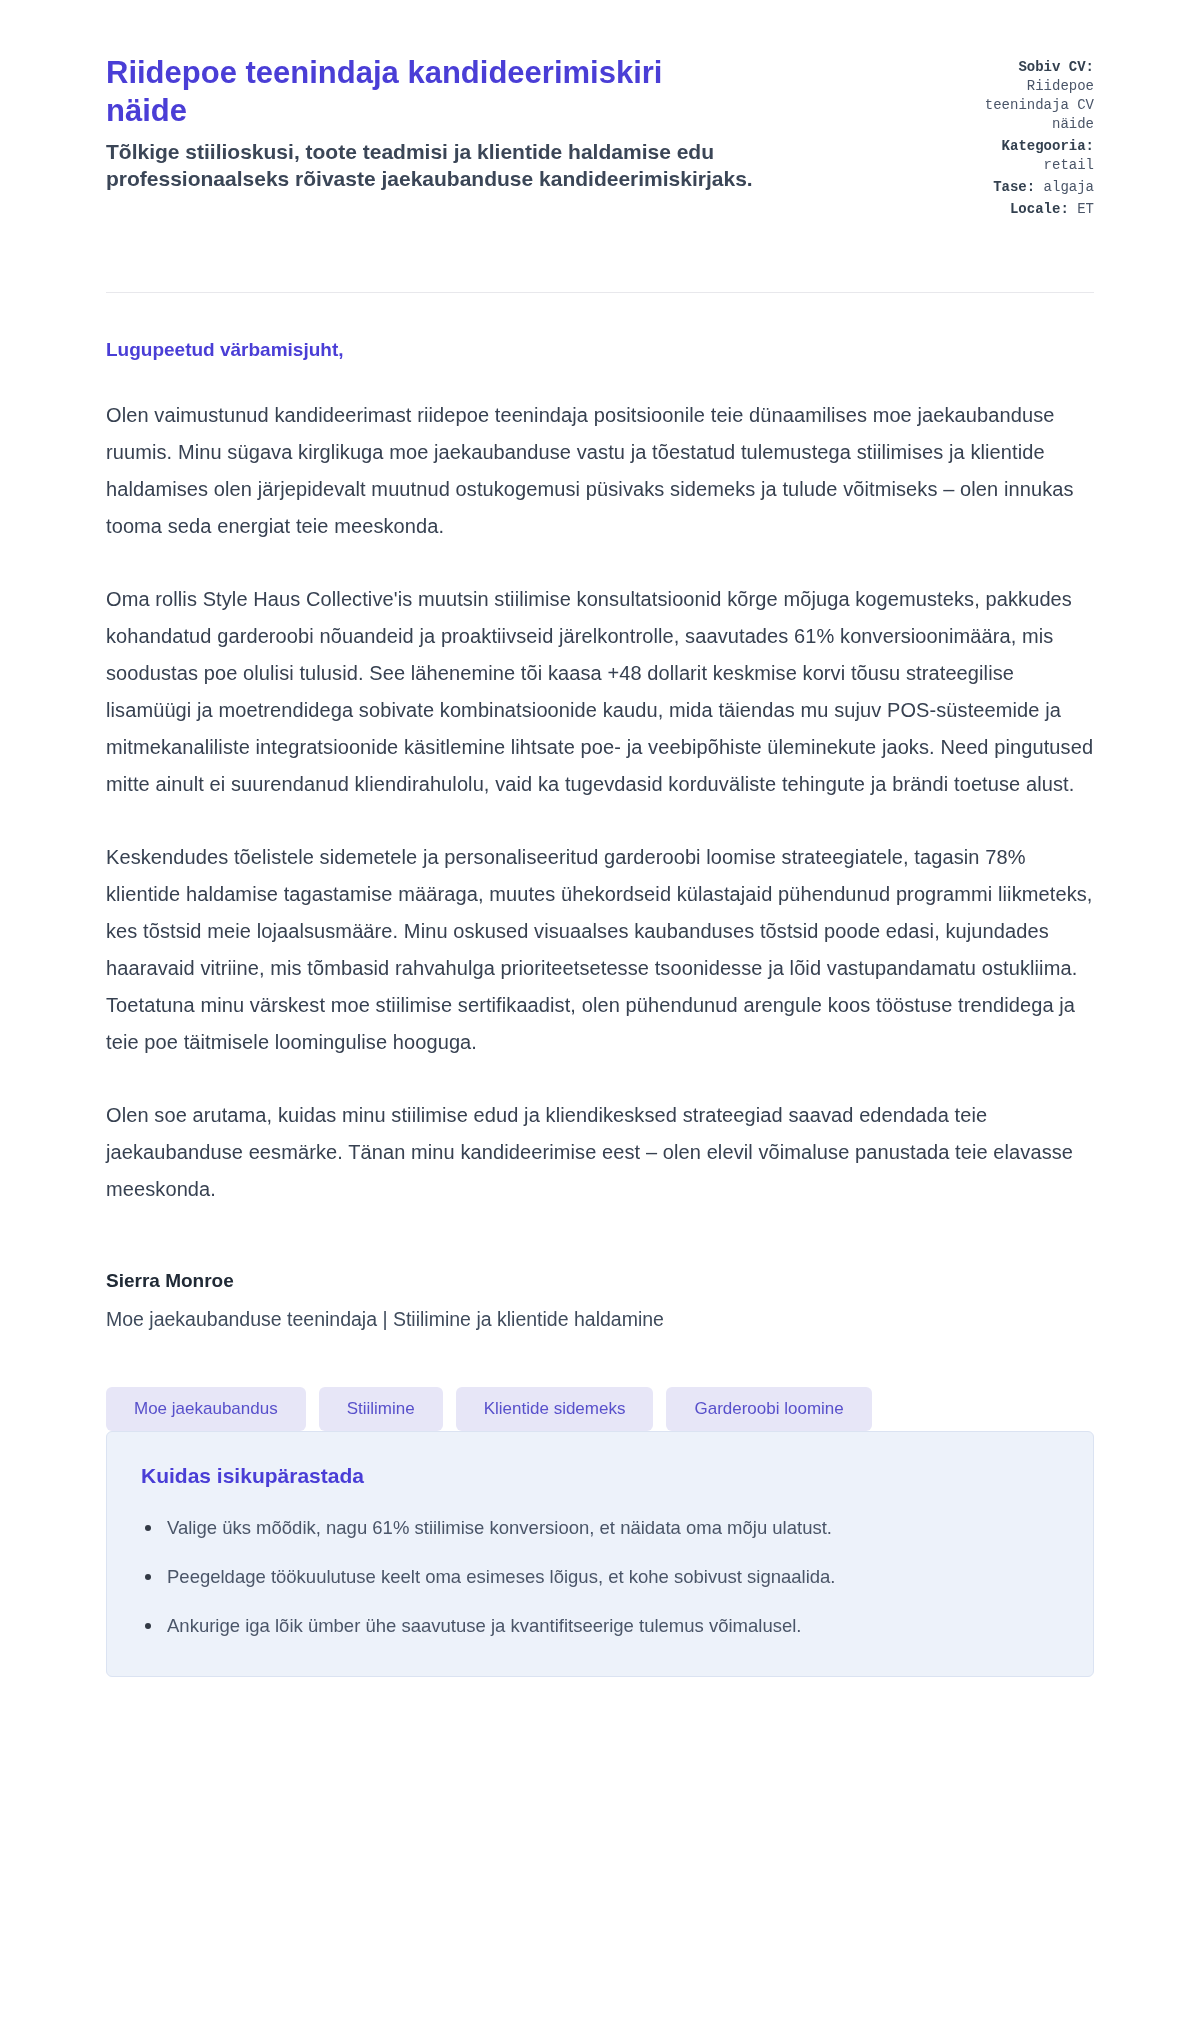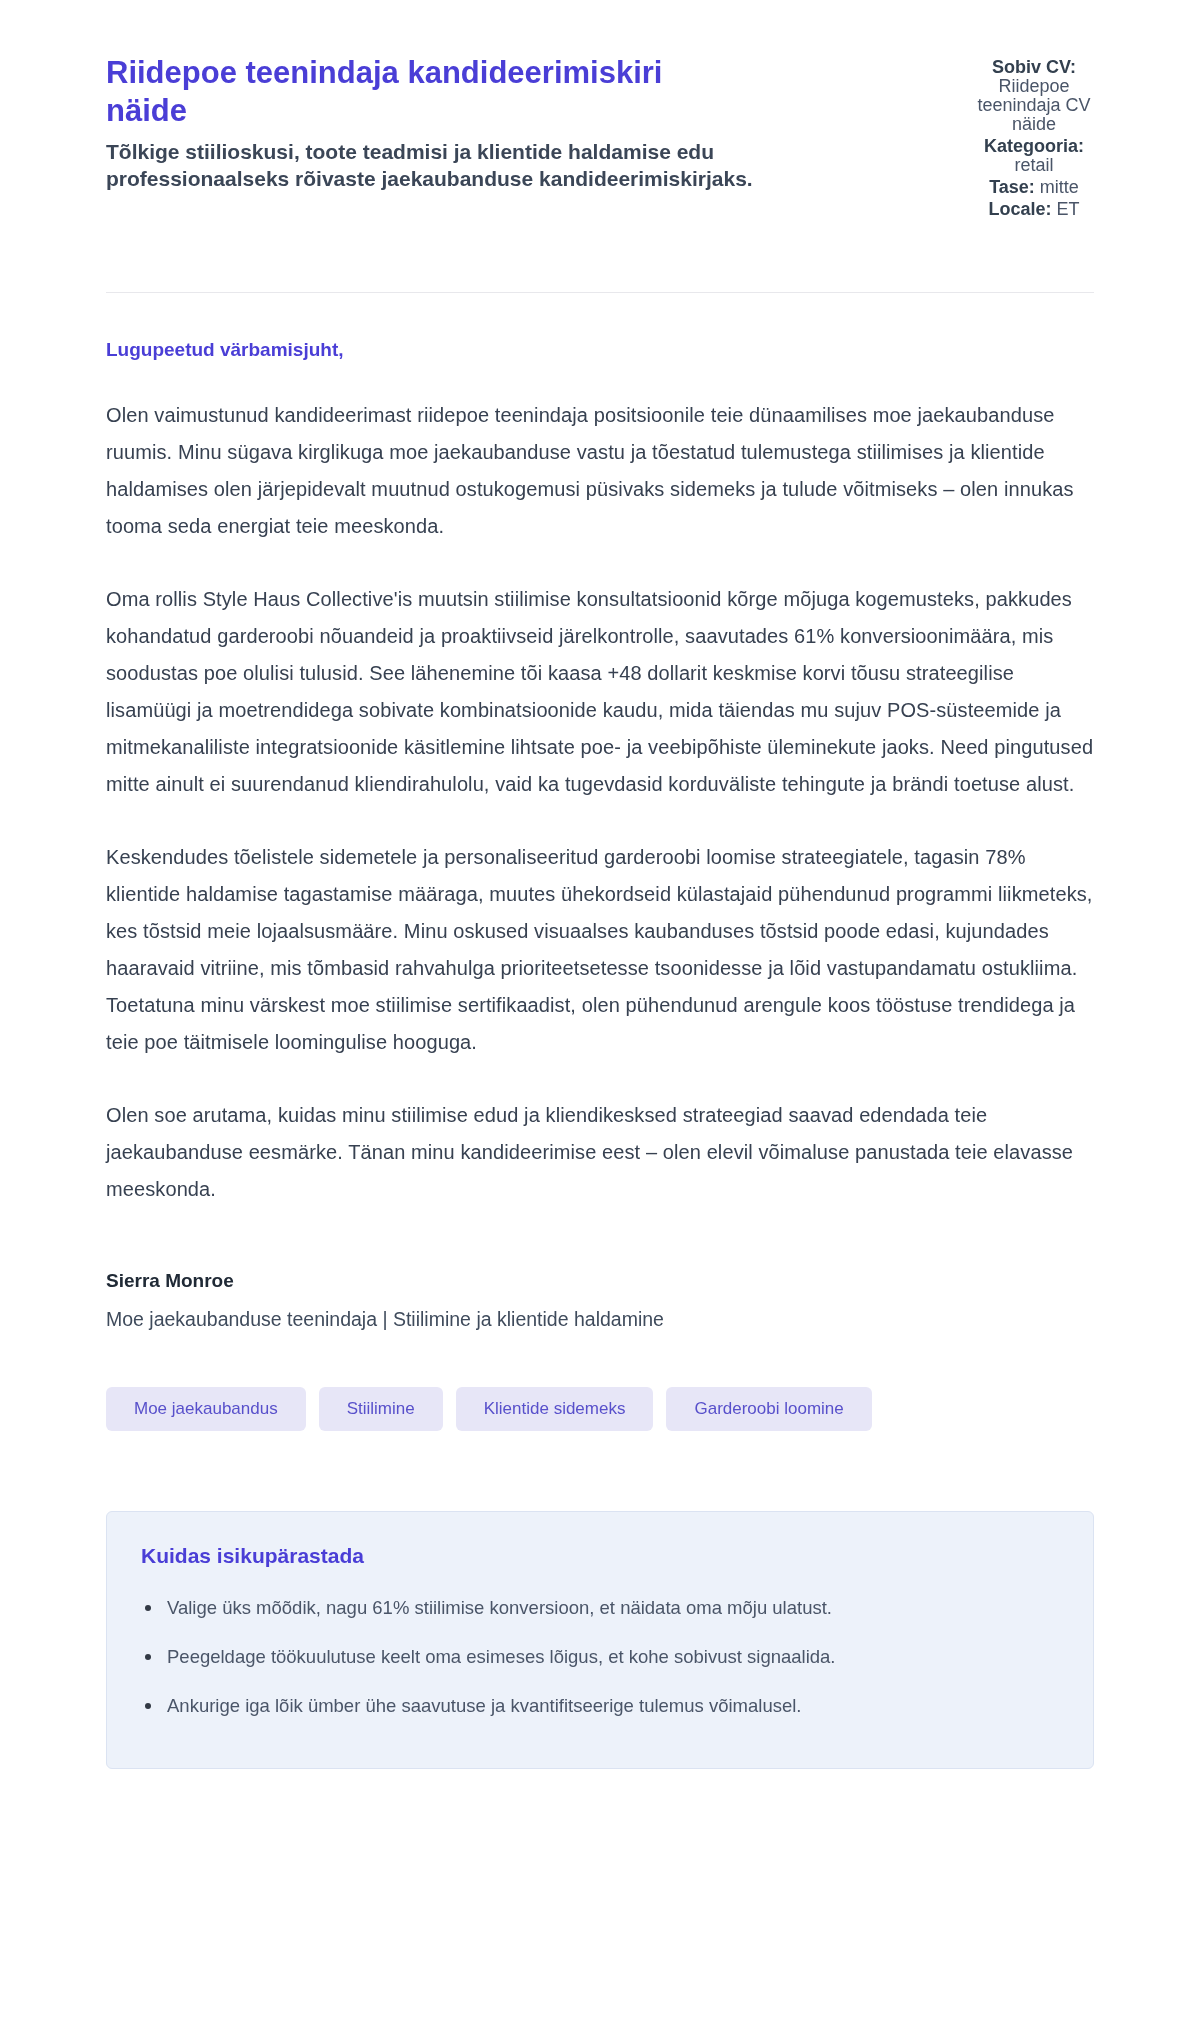--- a/index.html
+++ b/index.html
@@ -30,24 +30,25 @@
     margin-top: 8px;
     font-size: 21px;
     line-height: 27px;
     font-weight: 700;
     color: #3b4657;
     max-width: 650px;
   }
   .meta {
     margin-left: auto;
     width: 120px;
-    text-align: center;
-    font-size: 18px;
+    text-align: right;
+    font-size: 14px;
     line-height: 19px;
     padding-top: 4px;
+    font-family: Liberation Mono, monospace;
   }
   .meta-item { margin-bottom: 3px; }
   .meta-label { font-weight: 700; color: #33404f; }
   .meta-value { color: #4a5568; }
   
   .divider {
     margin-top: 70px;
     border: none;
     border-top: 1px solid #e8e8ec;
     height: 0;
@@ -90,25 +91,24 @@
     color: #5850cb;
     font-size: 17px;
     line-height: 22px;
     padding: 11px 28px;
     border-radius: 6px;
     white-space: nowrap;
     cursor: pointer;
   }
   
   .tips-box {
-    margin-top: 80px;
     background: #edf2fa;
     border: 1px solid #dbe3f2;
     border-radius: 6px;
-    padding: 32px 34px 48px 34px;
+    padding: 32px 34px 36px 34px;
   }
   .tips-heading {
     font-size: 21px;
     font-weight: 700;
     color: #4a3ed6;
   }
   .tips-list { margin-top: 26px; list-style: none; }
   .tip-item {
     display: flex;
     align-items: flex-start;
@@ -141,21 +141,21 @@
       <div class="meta-item">
         <span class="meta-label">Sobiv CV:</span>
         <span class="meta-value">Riidepoe teenindaja CV näide</span>
       </div>
       <div class="meta-item">
         <span class="meta-label">Kategooria:</span>
         <span class="meta-value">retail</span>
       </div>
       <div class="meta-item">
         <span class="meta-label">Tase:</span>
-        <span class="meta-value">mitte</span>
+        <span class="meta-value">algaja</span>
       </div>
       <div class="meta-item">
         <span class="meta-label">Locale:</span>
         <span class="meta-value">ET</span>
       </div>
     </div>
   </div>
 
   <hr class="divider">
 

